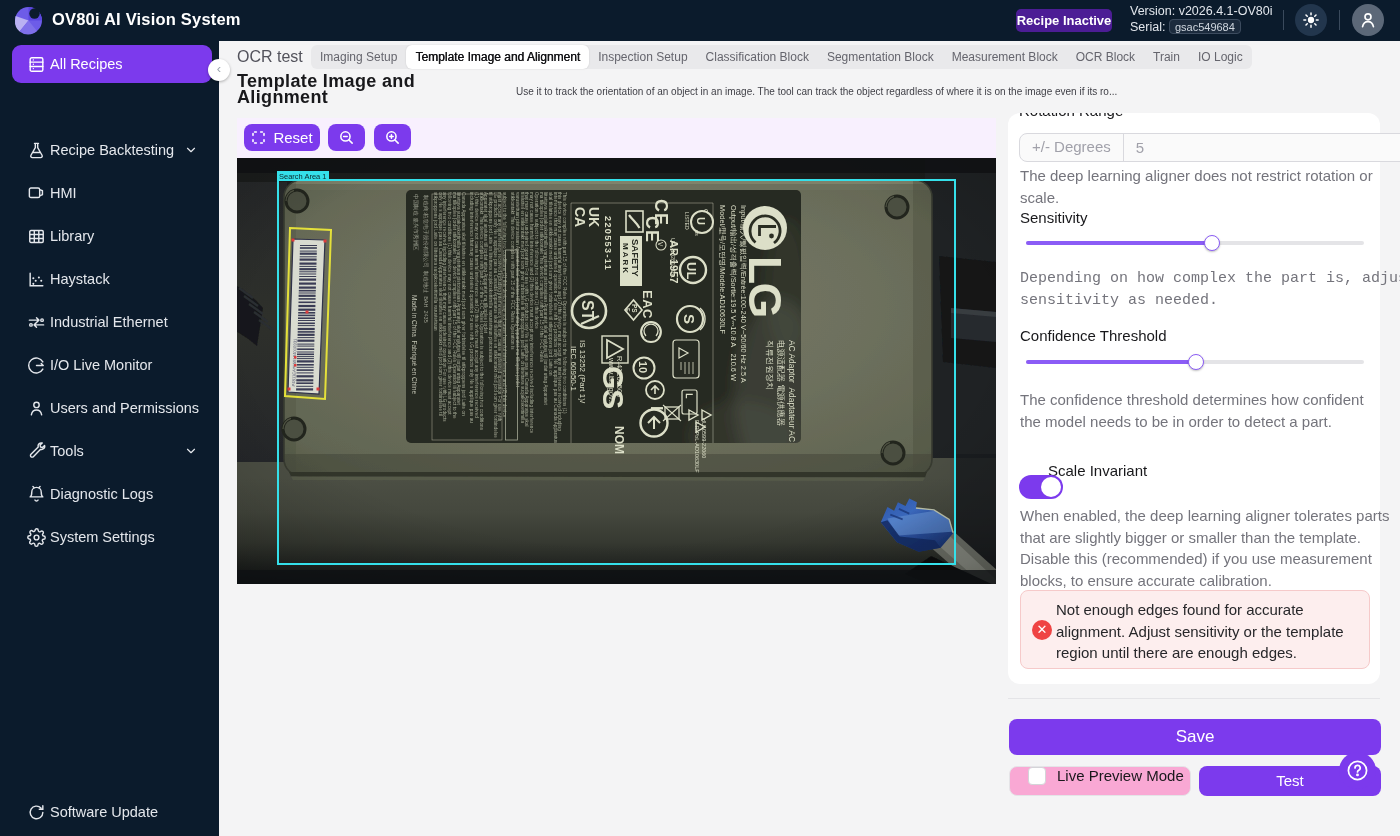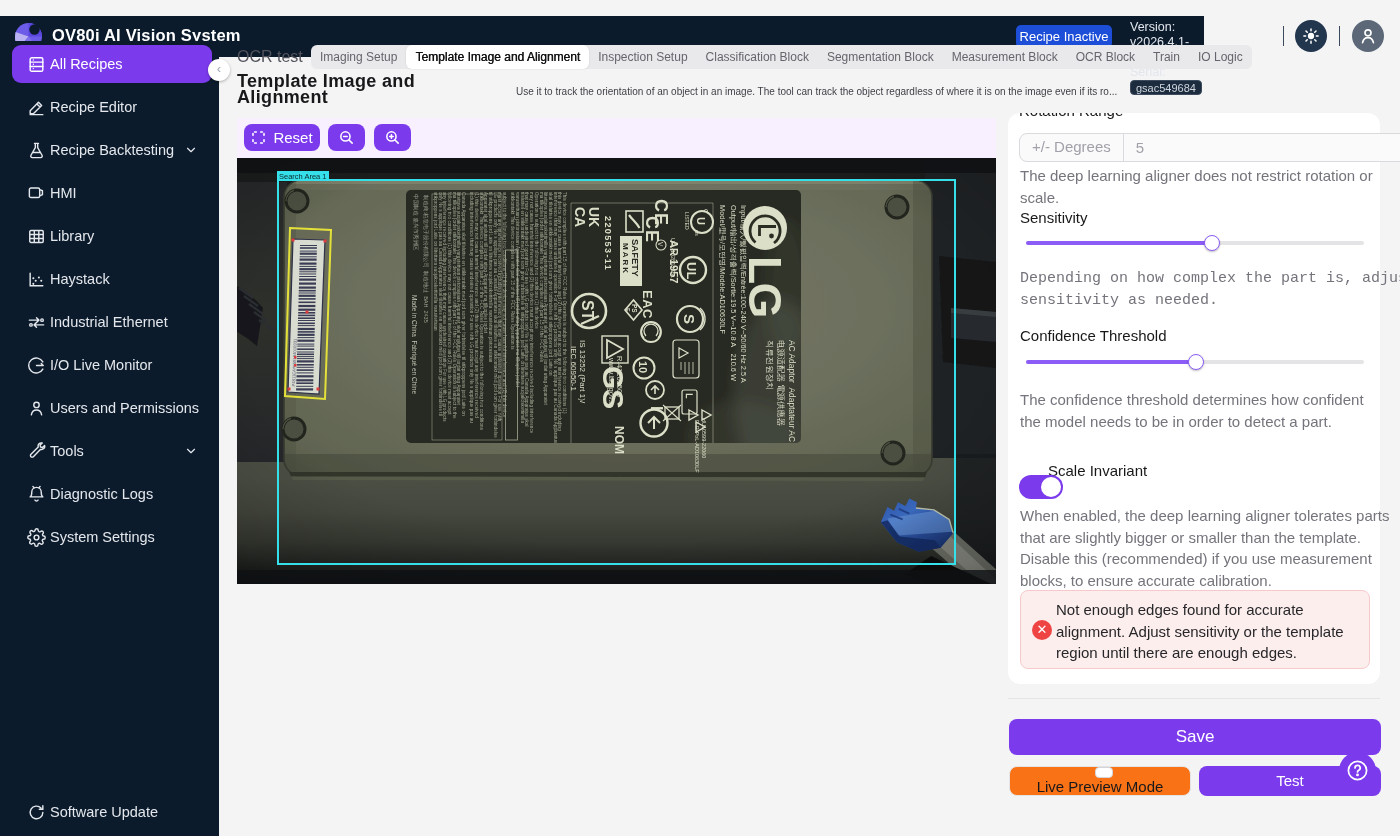--- a/index.html
+++ b/index.html
@@ -1,23 +1,23 @@
 <!DOCTYPE html>
 <html><head>
 <meta charset="utf-8">
 <style>
 * { margin:0; padding:0; box-sizing:border-box; }
 html,body { width:1400px; height:836px; overflow:hidden; font-family:"Liberation Sans",sans-serif; background:#f4f4f5; }
 #app { position:relative; width:1400px; height:836px; opacity:0.999; }
 .abs { position:absolute; }
 
-.topbar { position:absolute; left:0; top:16px; width:1204px; height:41px; background:#0b1b2c; color:#fff; }
+.topbar { position:absolute; left:0; top:0; width:1400px; height:41px; background:#0b1b2c; color:#fff; }
 .brand { position:absolute; left:52px; top:10px; font-size:16.5px; font-weight:bold; letter-spacing:.2px; }
 .logo { position:absolute; left:14px; top:6px; width:29px; height:29px; }
-.badge-inactive { position:absolute; left:1016px; top:9px; width:96px; height:23px; background:#1d4ed8; border-radius:5px; color:#fff; font-size:13px; font-weight:normal; text-align:center; line-height:23px; }
+.badge-inactive { position:absolute; left:1016px; top:9px; width:96px; height:23px; background:#4c1d95; border-radius:5px; color:#fff; font-size:13px; font-weight:bold; text-align:center; line-height:23px; }
 .vers { position:absolute; left:1130px; top:4px; font-size:12.5px; color:#e2e6ec; line-height:15px; }
 .serialbadge { display:inline-block; background:#1c2b3d; border:1px solid #3c4b5e; border-radius:4px; font-size:11px; padding:0 5px; color:#cfd6de; height:15px; line-height:14px; }
 .sep { position:absolute; top:10px; width:1px; height:20px; background:#3a4a5c; }
 .iconbtn { position:absolute; top:4px; width:32px; height:32px; border-radius:50%; background:#22364d; }
 
 .sidebar { position:absolute; left:0; top:41px; width:219px; height:795px; background:#0b1b2c; }
 .navitem { position:absolute; left:12px; width:200px; height:38px; border-radius:9px; color:#e4e7ec; font-size:14.5px; display:flex; align-items:center; padding-left:15px; gap:4px; white-space:nowrap; }
 .navitem.active { background:#7c3aed; color:#fff; }
 .navitem svg { flex:0 0 auto; }
 .chev { margin-left:auto; margin-right:14px; }
@@ -41,21 +41,21 @@
 .slider { position:absolute; height:4px; border-radius:2px; background:#e4e4e7; width:338px; left:1026px; }
 .slider .fill { position:absolute; left:0; top:0; height:4px; border-radius:2px; background:#8b5cf6; }
 .slider .thumb { position:absolute; top:-6px; width:16px; height:16px; border-radius:50%; background:#fff; border:1.5px solid #8b5cf6; box-shadow:0 1px 2px rgba(0,0,0,.25); }
 .toggle { position:absolute; left:1019px; top:475px; width:44px; height:24px; border-radius:12px; background:#7c3aed; }
 .toggle .knob { position:absolute; right:2px; top:2px; width:20px; height:20px; border-radius:50%; background:#fff; }
 .errbox { position:absolute; left:1020px; top:590px; width:350px; height:79px; background:#fdeeee; border:1px solid #f6caca; border-radius:8px; }
 .erricon { position:absolute; left:11px; top:29px; width:20px; height:20px; border-radius:50%; background:#ef4444; color:#fff; text-align:center; line-height:19px; font-size:13px; }
 .errtxt { position:absolute; left:35px; top:8px; width:300px; font-size:15px; line-height:21.5px; color:#27272a; }
 .divider { position:absolute; left:1008px; top:698px; width:372px; height:1px; background:#e4e4e7; }
 .save { position:absolute; left:1009px; top:719px; width:372px; height:36px; background:#7c3aed; border-radius:8px; color:#fff; font-size:17px; text-align:center; line-height:36px; }
-.lpm { position:absolute; left:1009px; top:766px; width:182px; height:30px; background:#f97316; border:1px solid #e4e4e7; border-radius:8px; display:flex; align-items:center;flex-direction:column; }
+.lpm { position:absolute; left:1009px; top:766px; width:182px; height:30px; background:#f9a8d4; border:1px solid #e4e4e7; border-radius:8px; display:flex; align-items:flex-start; }
 .lpm .cb { width:18px; height:18px; border:1px solid #d4d4d8; border-radius:4px; margin:0 11px 0 18px; background:#fff; }
 .lpm .t { font-size:15px; color:#18181b; }
 .test { position:absolute; left:1199px; top:766px; width:182px; height:30px; background:#7c3aed; border-radius:8px; color:#fff; font-size:15px; text-align:center; line-height:30px; }
 .fab { position:absolute; left:1339px; top:752px; width:37px; height:37px; border-radius:50%; background:#7c3aed; color:#fff; }
 </style>
 </head>
 <body>
 <div id="app">
 
   <div class="topbar">
@@ -85,26 +85,20 @@
     </div>
   </div>
 
   <div class="sidebar" id="sidebar">
 <div class="navitem active" style="top:4px">
         <svg width="19" height="19" viewBox="0 0 24 24" fill="none" stroke="currentColor" stroke-width="1.8" stroke-linecap="round">
           <rect x="4" y="3.5" width="16" height="17" rx="2"></rect>
           <path d="M4 9h16M4 14.5h16M8 6.2h.01M8 11.7h.01M8 17.2h.01"></path>
         </svg>
         <span>All Recipes</span>
-      </div>
-<div class="navitem" style="top:47px">
-        <svg width="19" height="19" viewBox="0 0 24 24" fill="none" stroke="currentColor" stroke-width="1.8" stroke-linecap="round" stroke-linejoin="round">
-          <path d="M14.5 5.5l4 4L8 20H4v-4L14.5 5.5zM12.5 7.5l4 4M4 21h16"></path>
-        </svg>
-        <span>Recipe Editor</span>
       </div>
 <div class="navitem" style="top:90px">
         <svg width="19" height="19" viewBox="0 0 24 24" fill="none" stroke="currentColor" stroke-width="1.8" stroke-linecap="round" stroke-linejoin="round">
           <path d="M9.5 3h5M10.5 3v5.5L5 18a2 2 0 0 0 1.8 3h10.4a2 2 0 0 0 1.8-3L13.5 8.5V3M7.5 14.5h9"></path>
         </svg>
         <span>Recipe Backtesting</span>
         <svg class="chev" width="14" height="14" viewBox="0 0 24 24" fill="none" stroke="currentColor" stroke-width="2" stroke-linecap="round" stroke-linejoin="round">
           <path d="M6 9l6 6 6-6"></path>
         </svg>
       </div>

